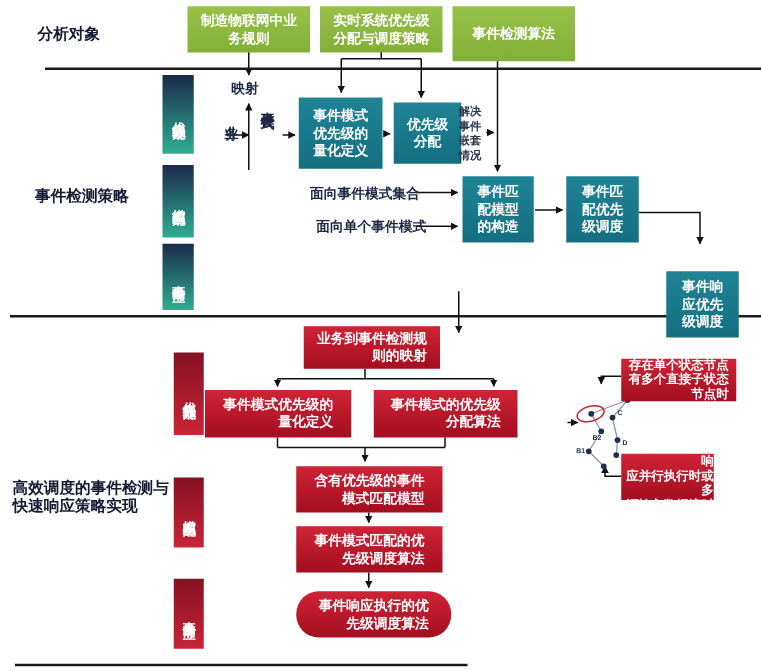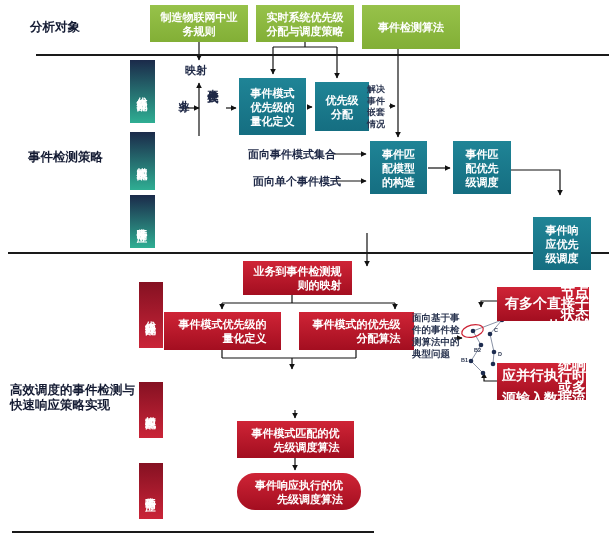--- a/index.html
+++ b/index.html
@@ -14,21 +14,21 @@
         font-weight:bold;font-size:11px;line-height:14px;text-align:center;
         display:flex;align-items:center;justify-content:center;}
   
   .tbox{position:absolute;background:linear-gradient(180deg,#1f8496,#156e81);color:#fff;
         font-weight:bold;font-size:11px;line-height:14px;text-align:center;
         display:flex;align-items:center;justify-content:center;}
   
   .rbox{position:absolute;background:linear-gradient(180deg,#cf2436,#a30e20);color:#fff;
         font-weight:bold;font-size:11px;line-height:14px;text-align:right;
         display:flex;align-items:center;justify-content:center;}
-  .rbox.small{font-size:14px;line-height:11.5px;}
+  .rbox.small{font-size:10px;line-height:11.5px;}
   
   .vchip{position:absolute;width:25px;color:#fff;font-weight:bold;font-size:10.5px;
          display:flex;align-items:center;justify-content:center;
          writing-mode:vertical-rl;text-orientation:upright;letter-spacing:1px;}
   .vchip.teal{background:linear-gradient(180deg,#1b2a4a,#2fae93);}
   .vchip.red{background:linear-gradient(180deg,#851122,#ca2438);width:24px;}
   
   .note{position:absolute;color:#2a3550;font-size:9px;line-height:11.5px;font-weight:bold;}
   .flowlabel{position:absolute;color:#1e2846;font-size:11px;font-weight:bold;}
   .vtext{position:absolute;color:#1e2846;font-size:11px;font-weight:bold;
@@ -166,30 +166,28 @@
     <div class="vchip red" style="left:139px;top:282px;height:66px;">优先级分配</div>
     <div class="vchip red" style="left:139px;top:382px;height:56px;">模式匹配</div>
     <div class="vchip red" style="left:139px;top:463px;height:56px;">事件响应</div>
 
     <div class="rbox pre" style="left:243px;top:261px;width:109px;height:34px;">业务到事件检测规
 则的映射</div>
     <div class="rbox pre" style="left:164px;top:312px;width:117px;height:38px;">事件模式优先级的
 量化定义</div>
     <div class="rbox pre" style="left:299px;top:312px;width:115px;height:38px;">事件模式的优先级
 分配算法</div>
+    <div class="rbox pre" style="left:237px;top:373px;width:117px;height:37px;">含有优先级的事件
+模式匹配模型</div>
     <div class="rbox pre" style="left:237px;top:421px;width:117px;height:37px;">事件模式匹配的优
 先级调度算法</div>
     <div class="rbox pre" style="left:237px;top:473px;width:124px;height:37px;border-radius:18px;">事件响应执行的优
 先级调度算法</div>
 
-    <div class="note pre" style="left:412px;top:312px;font-size:9.5px;line-height:12px;">面向基于事
-件的事件检
-测算法中的
-典型问题</div>
     <div class="rbox small pre" style="left:497px;top:287px;width:92px;height:34px;">存在单个状态节点
 有多个直接子状态
 节点时</div>
-    <div class="rbox small pre" style="left:497px;top:363px;width:89px;height:37px;">多步操作的系统响
+    <div class="rbox small pre" style="left:497px;top:363px;width:74px;height:37px;">多步操作的系统响
 应并行执行时或多
 源输入数据流时</div>
   </div>
 
 </div>
 
 </body></html>

